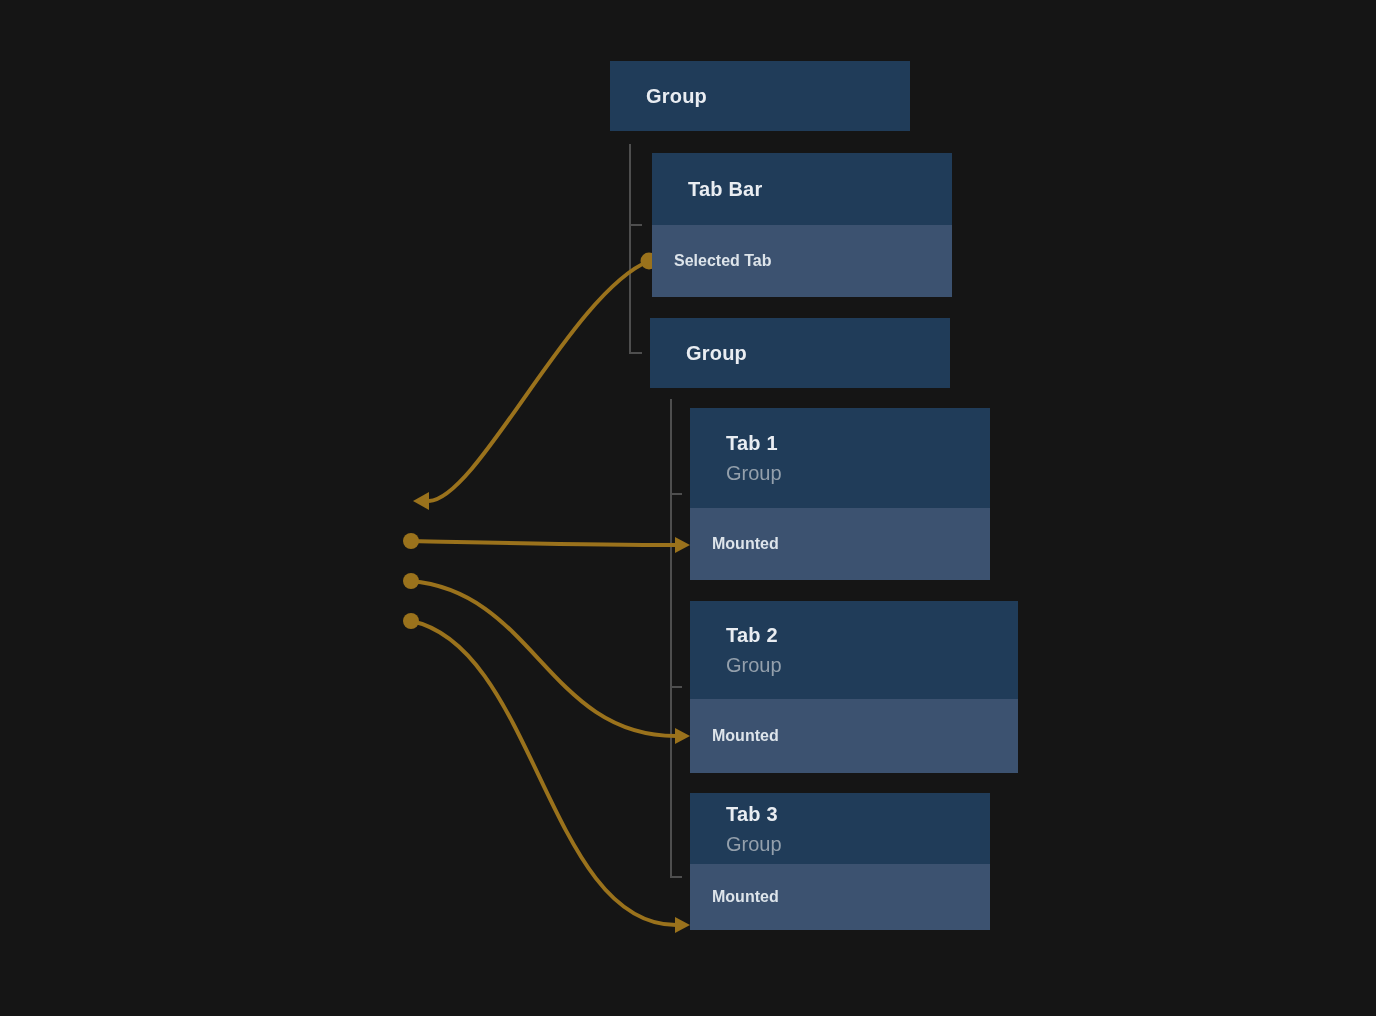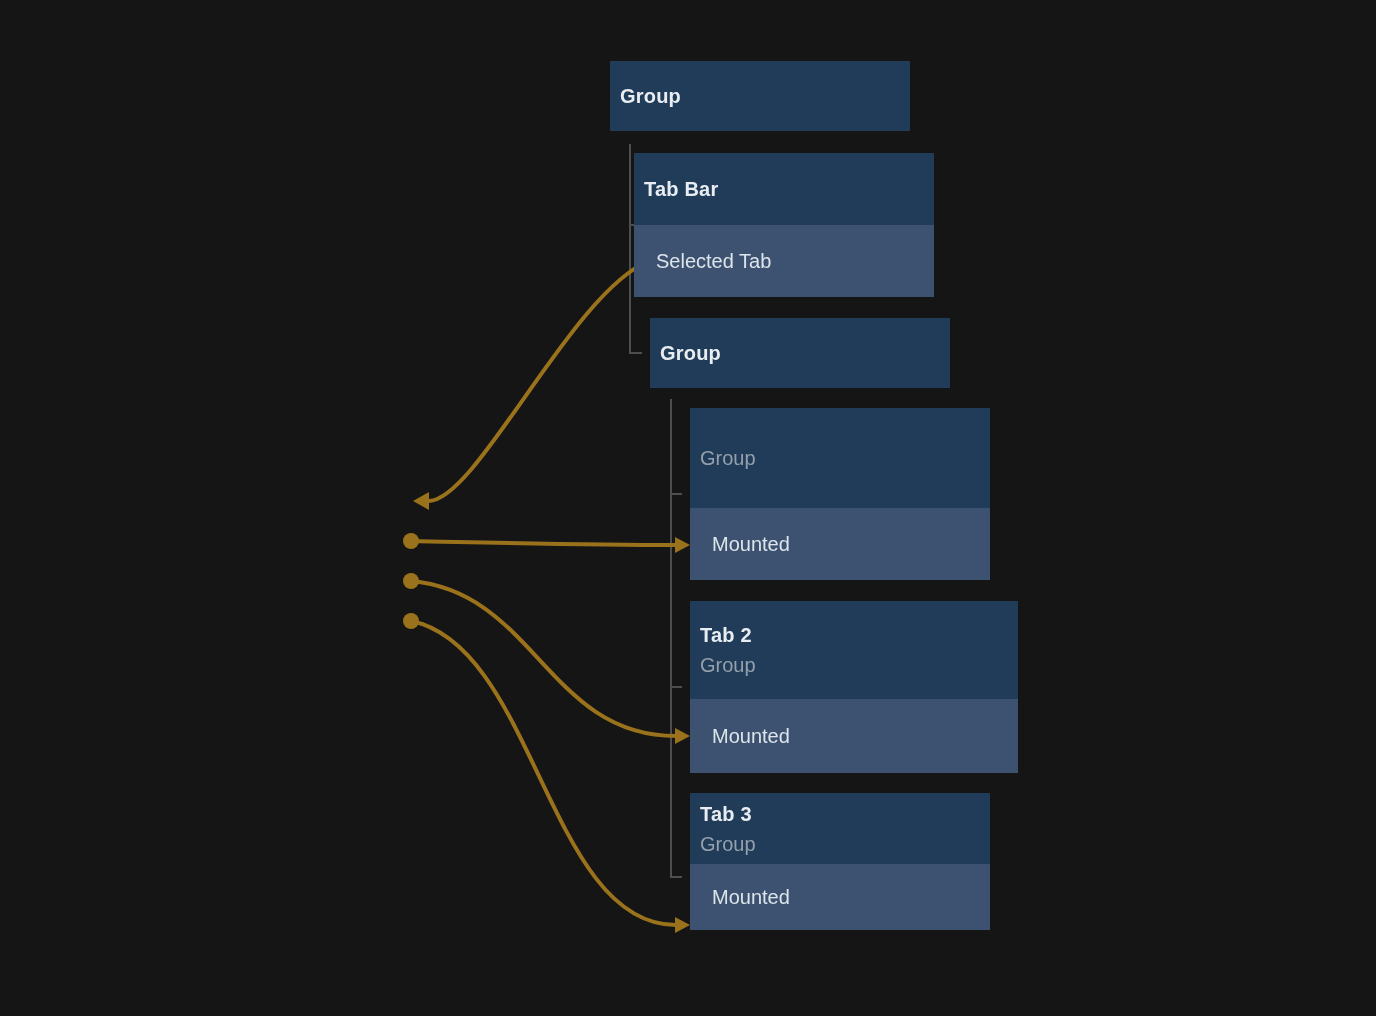--- a/index.html
+++ b/index.html
@@ -25,39 +25,39 @@
   .canvas{position:absolute;inset:0;width:1376px;height:1016px;}
   .overlay{position:absolute;left:0;top:0;pointer-events:none;}
   .wire{stroke:var(--wire-gold);stroke-width:4;fill:none;}
   .arrowhead{fill:var(--wire-gold);stroke:none;}
   .port-dot{fill:var(--wire-gold);stroke:none;}
   .tree{stroke:var(--tree-line);stroke-width:2;fill:none;}
   .node{position:absolute;}
   .node-header{
     background:var(--node-header-blue);
     display:flex;flex-direction:column;justify-content:center;
-    padding-left:10px;
+    padding-left:36px;
   }
   .node-title{
     color:var(--title-text);
     font-size:20px;font-weight:600;line-height:30px;
     letter-spacing:.2px;
   }
   .node-subtitle{
     color:var(--subtitle-text);
     font-size:20px;font-weight:400;line-height:30px;
   }
   .node-row{
     background:var(--node-row-blue);
     display:flex;align-items:center;
     padding-left:22px;
   }
   .node-row span{
     color:var(--row-text);
-    font-size:20px;font-weight:400;
+    font-size:16px;font-weight:700;
   }
   .fn-header{background:var(--function-header);}
   .fn-body{background:var(--function-body);position:absolute;left:0;right:0;bottom:0;}
   .fn-port{
     position:absolute;right:22px;transform:translateY(-50%);
     color:var(--function-text);font-size:20px;font-weight:400;
     white-space:nowrap;
   }
 </style>
 </head>
@@ -89,37 +89,38 @@
     <polygon class="arrowhead" points="690,925 675,917 675,933"></polygon>
     <circle class="port-dot" cx="411" cy="621" r="8"></circle>
   </svg>
 
   <div class="node" style="left:610px;top:61px;width:300px;height:70px">
     <div class="node-header" style="height:70px">
       <span class="node-title">Group</span>
     </div>
   </div>
 
-  <div class="node" style="left:634px;top:153px;width:300px">
+  <div class="node" style="left:652px;top:153px;width:300px">
     <div class="node-header" style="height:72px">
       <span class="node-title">Tab Bar</span>
     </div>
     <div class="node-row" style="height:72px">
       <span>Selected Tab</span>
     </div>
   </div>
 
   <div class="node" style="left:650px;top:318px;width:300px;height:70px">
     <div class="node-header" style="height:70px">
       <span class="node-title">Group</span>
     </div>
   </div>
 
   <div class="node" style="left:690px;top:408px;width:300px">
     <div class="node-header" style="height:100px">
+      <span class="node-title">Tab 1</span>
       <span class="node-subtitle">Group</span>
     </div>
     <div class="node-row" style="height:72px">
       <span>Mounted</span>
     </div>
   </div>
 
   <div class="node" style="left:690px;top:601px;width:328px">
     <div class="node-header" style="height:98px">
       <span class="node-title">Tab 2</span>

